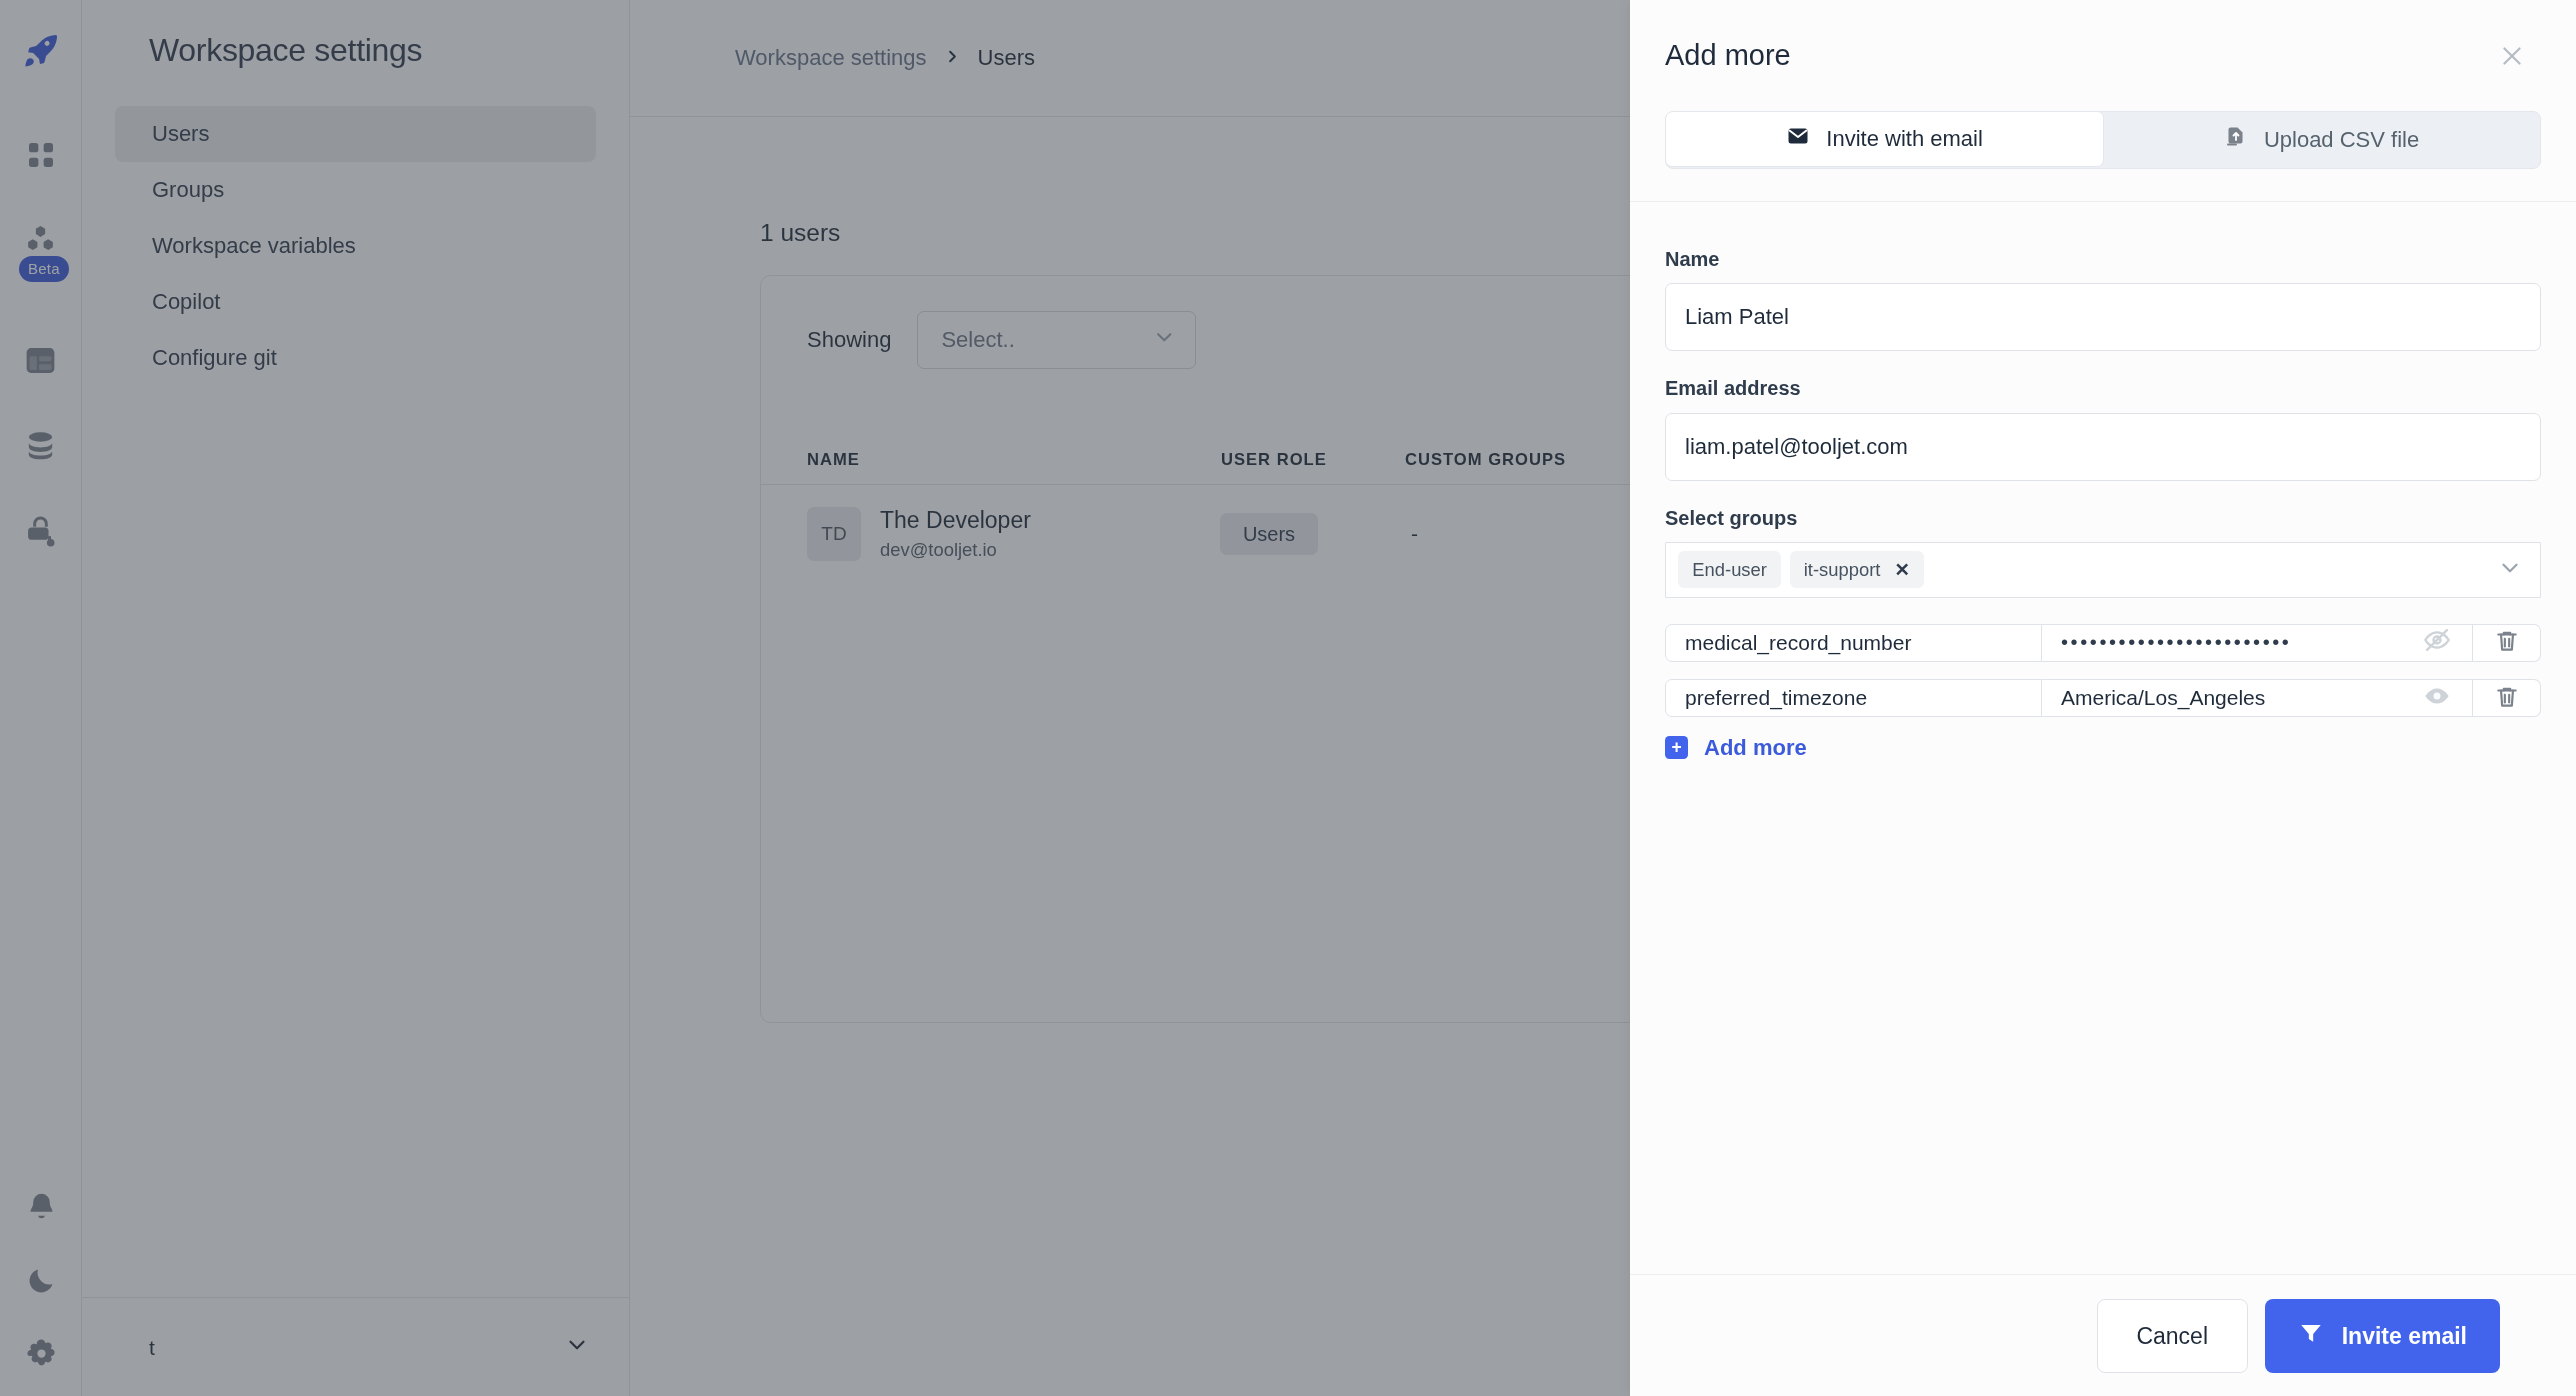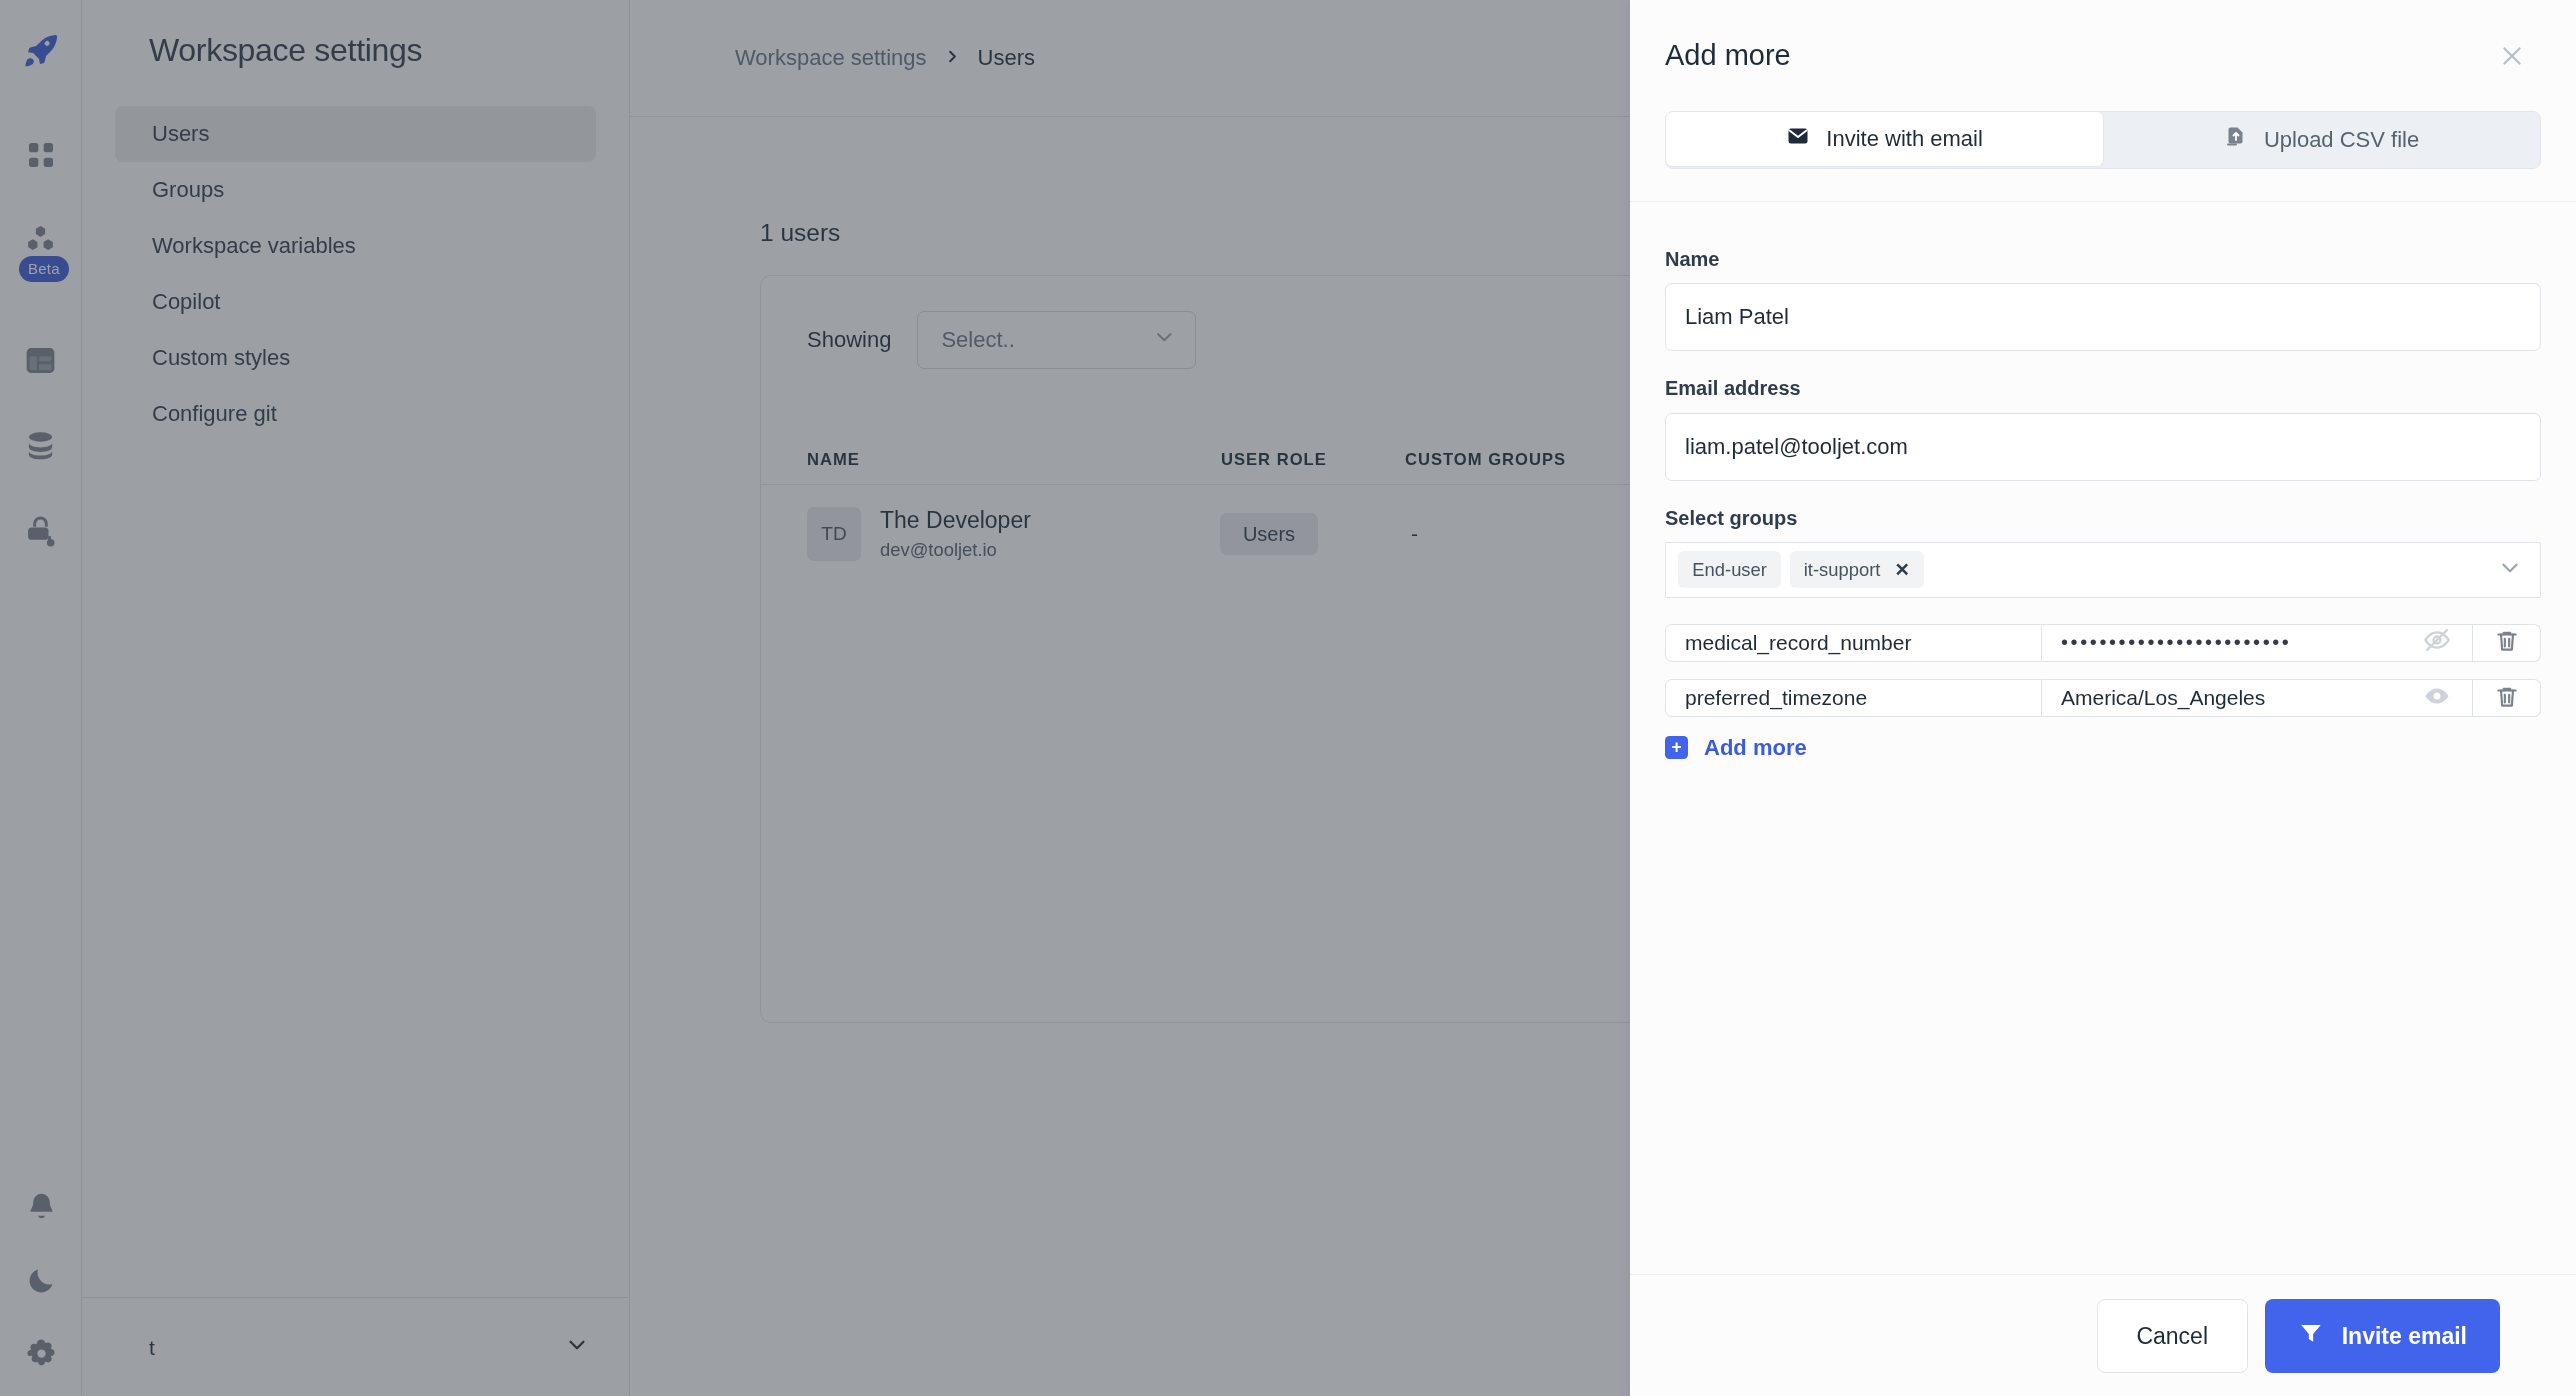--- a/index.html
+++ b/index.html
@@ -341,23 +341,20 @@
         <div class="nav-item">
           <span>Groups</span>
         </div>
         <div class="nav-item">
           <span>Workspace variables</span>
         </div>
         <div class="nav-item">
           <span>Copilot</span>
         </div>
         <div class="nav-item">
-          <span>Custom styles</span>
-        </div>
-        <div class="nav-item">
           <span>Configure git</span>
         </div>
       </div>
       <div class="workspace-switch">
         <span>t</span>
         <span>
           <svg width="26" height="26" viewBox="0 0 24 24" fill="none" stroke="#1f2b3a" stroke-width="2" stroke-linecap="round" stroke-linejoin="round">
               <polyline points="6 9 12 15 18 9"></polyline>
             </svg>
         </span>

